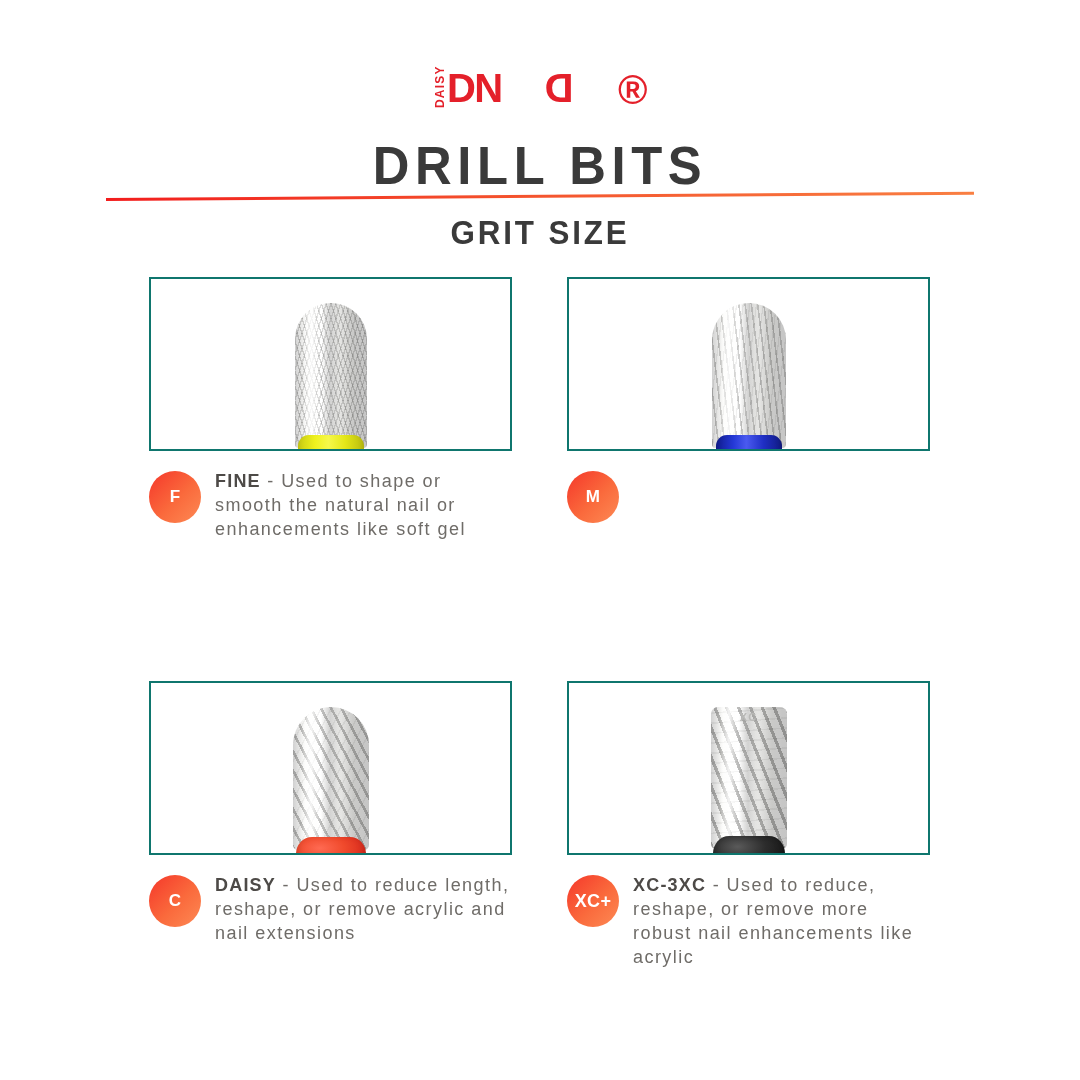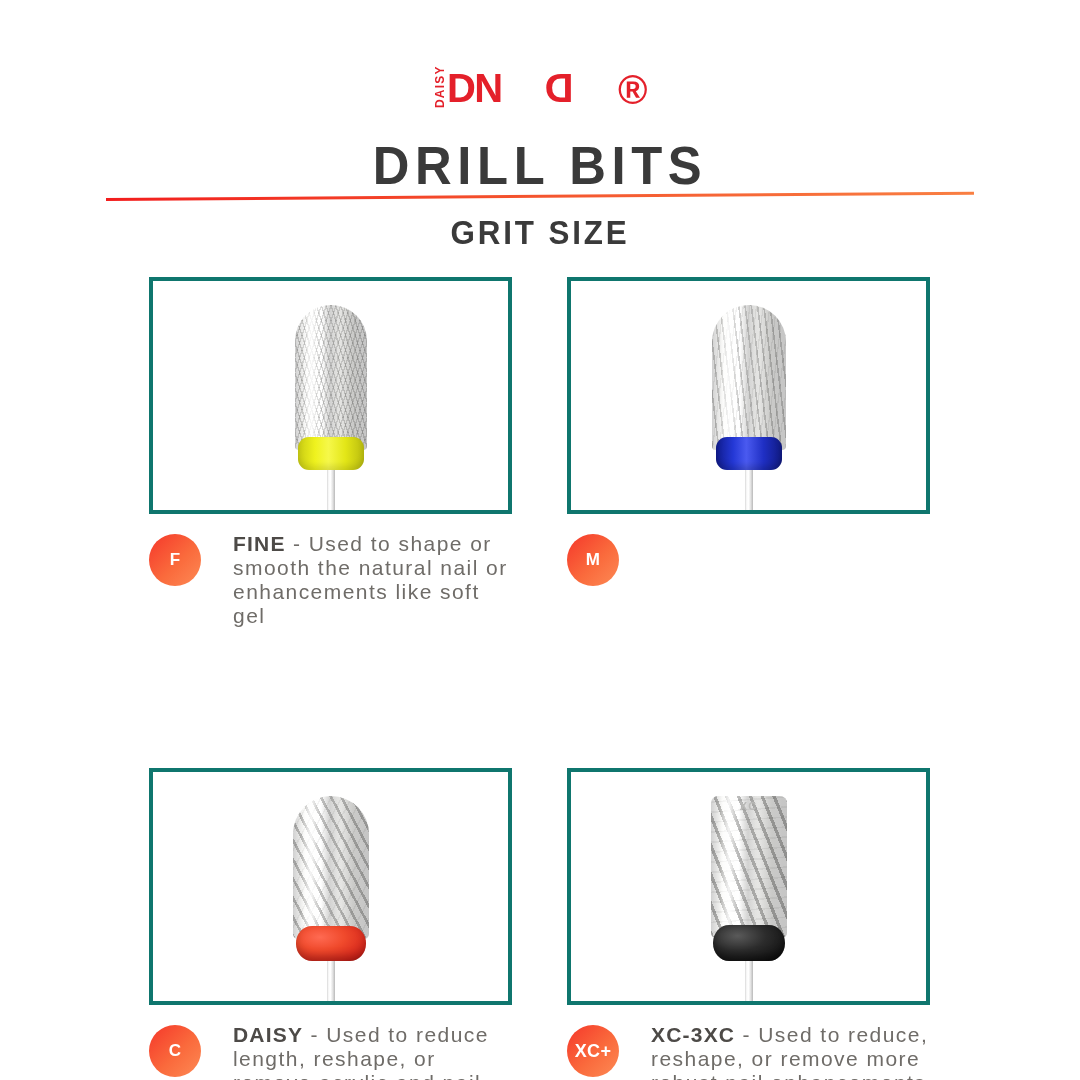--- a/index.html
+++ b/index.html
@@ -127,22 +127,22 @@
   }
   .row {
     display: flex;
     gap: 53px;
   }
   .row.second { margin-top: 140px; }
   .cell { width: 365px; }
 
   .photo {
     width: 363px;
-    height: 237px;
-    border: 4px solid #0f766e;
+    height: 174px;
+    border: 2px solid #0f766e;
     background: #ffffff;
     box-sizing: border-box;
     position: relative;
     overflow: hidden;
   }
 
   
   .bit {
     position: absolute;
     left: 50%;
@@ -240,22 +240,22 @@
     align-items: center;
     justify-content: center;
     font-size: 17px;
     font-weight: 700;
     flex: 0 0 auto;
     margin-top: 4px;
     letter-spacing: 0.3px;
   }
   .badge.small-txt { font-size: 18px; }
   .caption-text {
-    margin-left: 32px;
-    font-size: 21px;
+    margin-left: 14px;
+    font-size: 18px;
     line-height: 24px;
     color: #6f6c68;
     letter-spacing: 1.45px;
     padding-top: 2px;
   }
   .caption-text b {
     color: #4d4a47;
     font-weight: 700;
     letter-spacing: 1.2px;
   }

